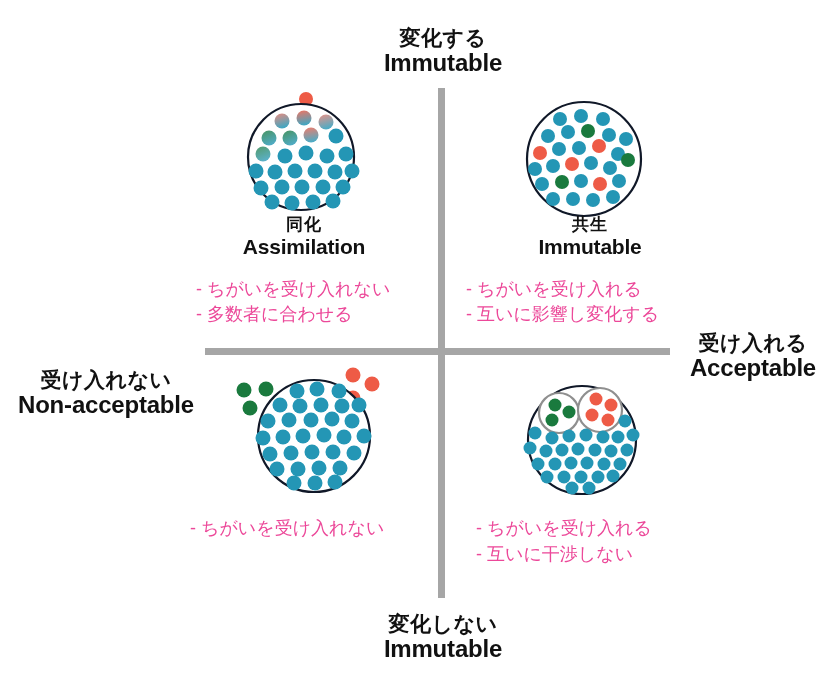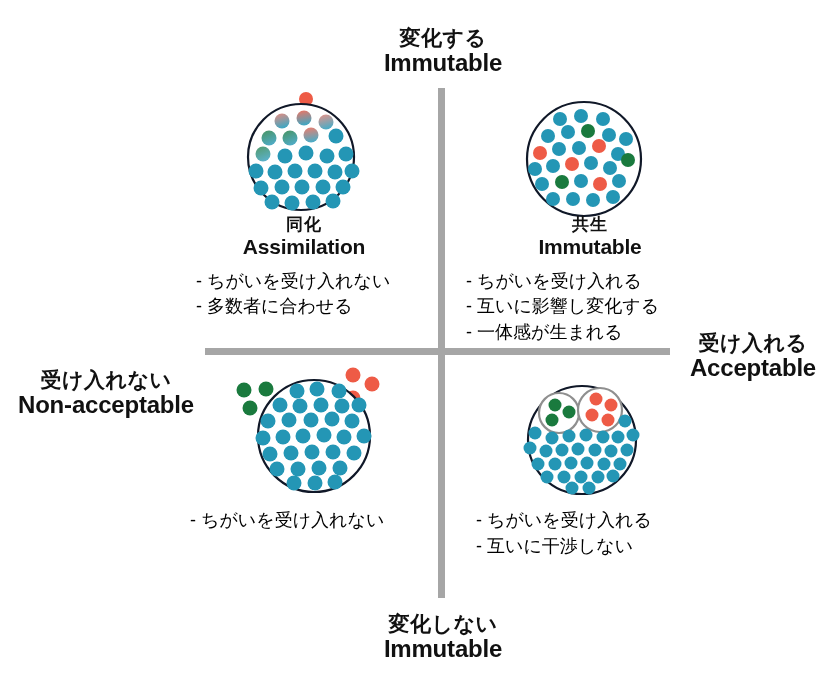--- a/index.html
+++ b/index.html
@@ -57,24 +57,24 @@
   .quadrant { position: absolute; }
   .q-title {
     text-align: center;
     font-weight: bold;
     line-height: 1.1;
     white-space: nowrap;
   }
   .q-title .jp { display:block; font-size: 17px; letter-spacing: 1px; }
   .q-title .en { display:block; font-size: 21px; letter-spacing: -.2px; }
   .q-bullets {
-    margin-top: 11px;
+    margin-top: 19px;
     font-size: 18px;
     line-height: 1.42;
-    color: #000000;
+    color: #ec4899;
     font-weight: normal;
     white-space: nowrap;
   }
   .q-bullets div { padding-left: 2px; }
 
   #q-assimilation { left: 168px; top: 216px; width: 272px; }
   #q-assimilation .q-bullets { text-align: left; padding-left: 26px; }
   #q-inclusion    { left: 452px; top: 216px; width: 276px; }
   #q-inclusion .q-bullets { text-align: left; padding-left: 12px; }
   #q-exclusion    { left: 168px; top: 497px; width: 272px; }
@@ -312,21 +312,20 @@
   </div>
 
   <div class="quadrant" id="q-inclusion">
     <div class="q-title">
       <span class="jp">共生</span>
       <span class="en">Immutable</span>
     </div>
     <div class="q-bullets">
       <div>- ちがいを受け入れる</div>
       <div>- 互いに影響し変化する</div>
-      <div>- 一体感が生まれる</div>
     </div>
   </div>
 
   <div class="quadrant" id="q-exclusion">
     <div class="q-bullets">
       <div>- ちがいを受け入れない</div>
     </div>
   </div>
 
   <div class="quadrant" id="q-segregation">

